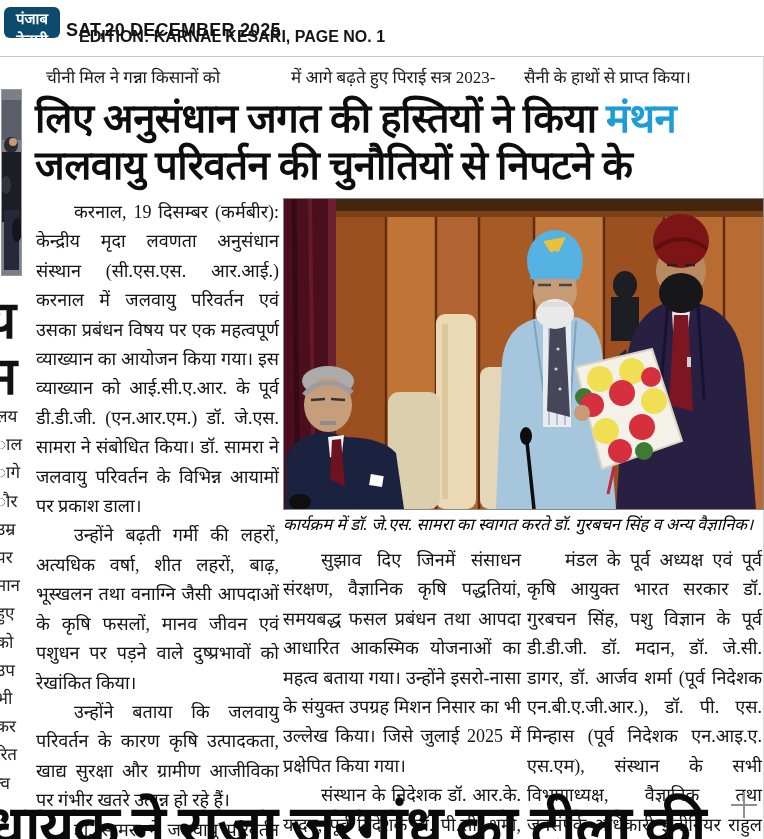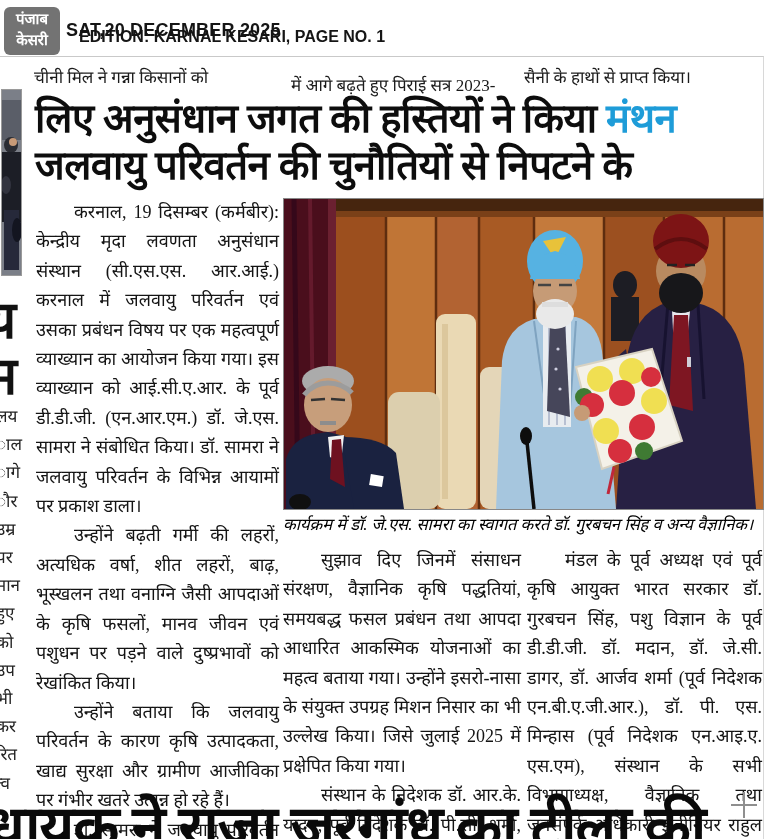--- a/index.html
+++ b/index.html
@@ -1,31 +1,31 @@
 <!DOCTYPE html>
 <html><head>
 <meta charset="utf-8">
 <style>
   html,body{margin:0;padding:0;background:#ffffff;}
   #stage{position:relative;width:764px;height:839px;background:#fff;overflow:hidden;
          font-family:"Liberation Serif",serif;color:#111;}
   
   .hdr{position:absolute;left:0;top:0;width:764px;height:56px;background:#fff;}
-  .logo{position:absolute;left:4px;top:7px;width:56px;height:48px;border-radius:6px;
-        background:#737373;color:#fff;font-family:"DejaVu Sans",sans-serif;font-weight:bold;
+  .logo{position:absolute;left:4px;top:7px;width:56px;height:31px;border-radius:6px;
+        background:#0c4a6e;color:#fff;font-family:"DejaVu Sans",sans-serif;font-weight:bold;
         font-size:15px;line-height:21px;text-align:center;padding-top:2px;box-sizing:border-box;}
   .hdr-date{position:absolute;left:66px;top:20px;font-family:"Liberation Sans",sans-serif;
         font-weight:bold;font-size:18px;color:#151515;letter-spacing:.2px;}
   .hdr-ed{position:absolute;left:79px;top:28px;font-family:"Liberation Sans",sans-serif;
         font-weight:bold;font-size:16px;color:#151515;}
   
   .clip{position:absolute;left:0;top:56px;width:763px;height:783px;background:#fff;
         border-top:1px solid #c9c9c9;border-right:1px solid #d8d8d8;}
   .topstrip span{position:absolute;top:8px;font-size:17px;white-space:nowrap;color:#1b1b1b;}
-  .ts-l{left:34px;} .ts-m{left:291px;margin-top:8px;} .ts-r{left:524px;}
+  .ts-l{left:46px;} .ts-m{left:291px;} .ts-r{left:524px;}
   .headline{position:absolute;left:35px;top:38px;width:726px;font-weight:800;
         font-size:40px;line-height:47px;color:#0d0d0d;letter-spacing:-.5px;}
   .hl-accent{color:#1e9cd8;}
   
   .strip-photo{position:absolute;left:1px;top:32px;width:19px;height:185px;
         border:1px solid #9a9a9a;background:#777;overflow:hidden;}
   .bigletters{position:absolute;left:-14px;top:236px;width:34px;overflow:hidden;
         font-weight:800;font-size:52px;line-height:56px;color:#111;}
   .fragcol{position:absolute;left:0px;top:346px;width:27px;text-align:left;
         font-size:17px;line-height:28.2px;color:#222;overflow:hidden;white-space:nowrap;}

